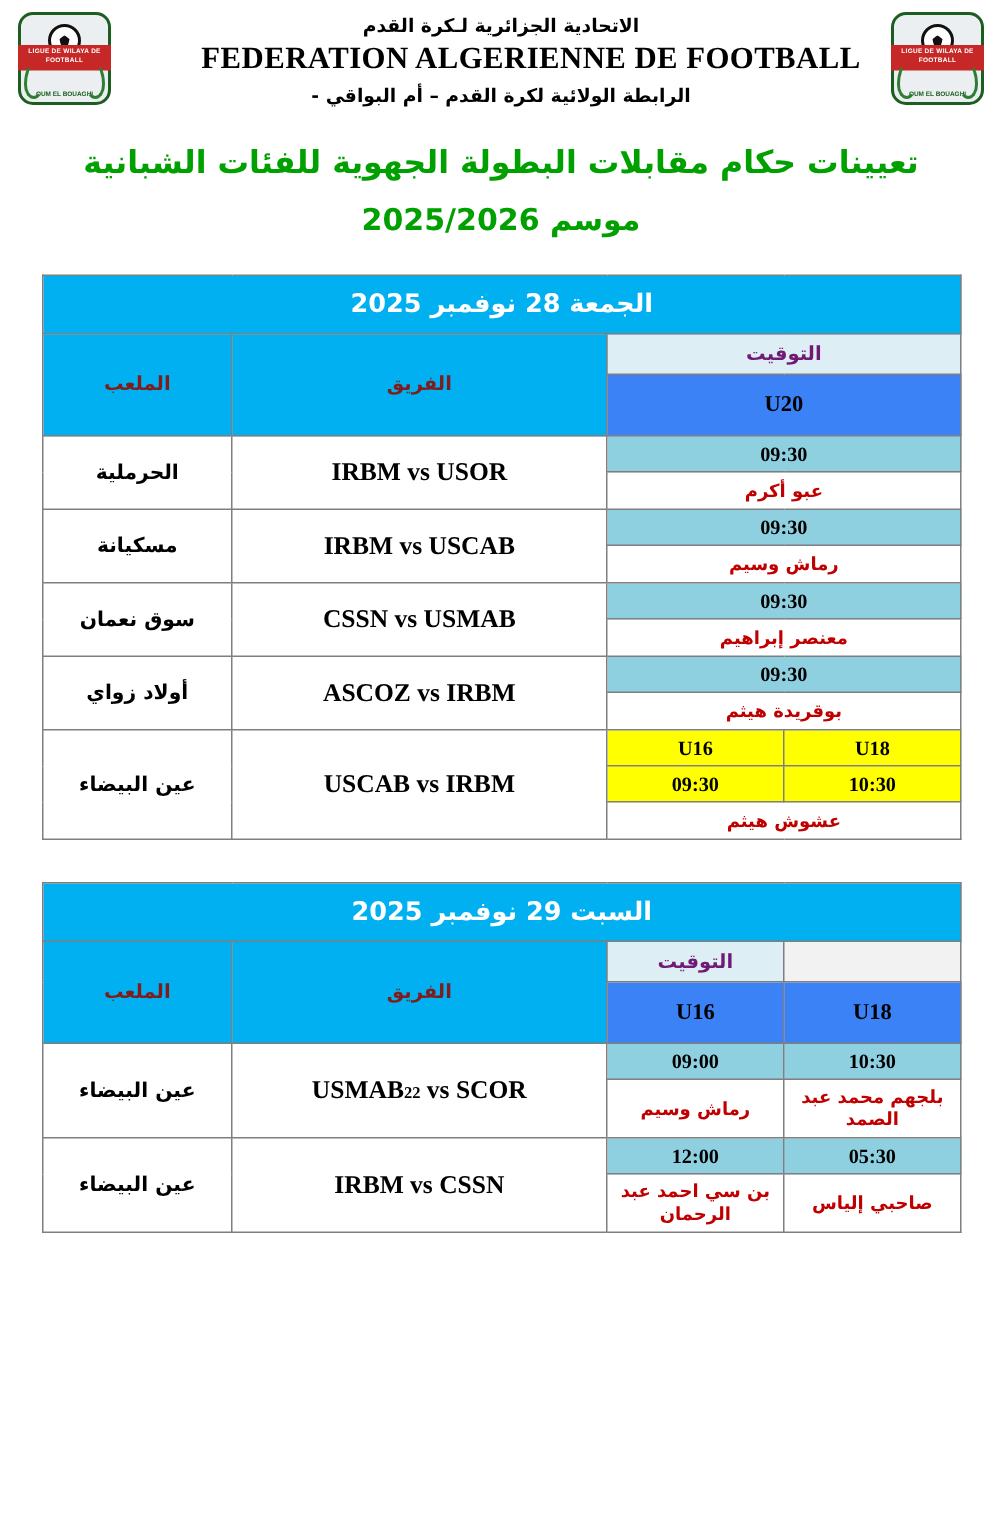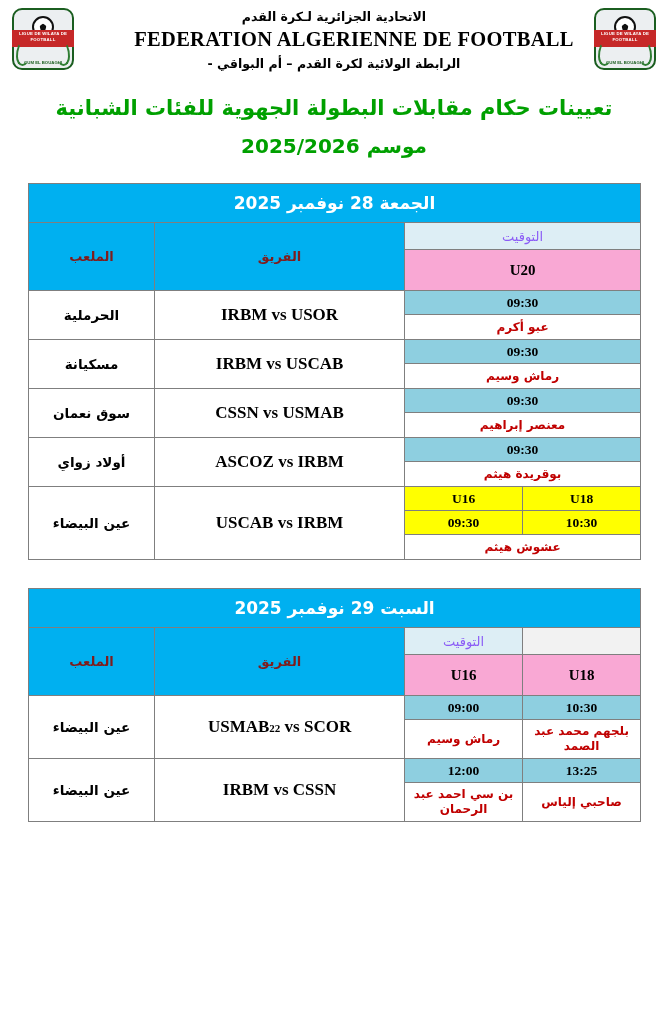--- a/index.html
+++ b/index.html
@@ -181,26 +181,26 @@
   }
   .col-head {
     background: #00b0f0;
     color: #7f1d1d;
     font-family: "DejaVu Sans", sans-serif;
     font-weight: bold;
     font-size: 13px;
   }
   .col-head.light {
     background: #ddeef5;
-    color: #8b5cf6;
-    font-weight: normal;
+    color: #701a75;
+    font-weight: bold;
     height: 22px;
   }
   .cat-head {
-    background: #f9a8d4;
+    background: #3b82f6;
     font-family: "Liberation Serif", serif;
     font-weight: bold;
     font-size: 15px;
     height: 36px;
   }
   .time-cell {
     background: #8ecfe0;
     font-family: "Liberation Serif", serif;
     font-weight: bold;
     font-size: 13.5px;
@@ -376,21 +376,21 @@
           <span>USMAB</span><sub class="sub">22</sub><span> vs SCOR</span>
         </td>
         <td class="stade-cell" rowspan="2">عين البيضاء</td>
       </tr>
       <tr>
         <td class="ref-cell" style="height:34px;">بلجهم محمد عبد الصمد</td>
         <td class="ref-cell">رماش وسيم</td>
       </tr>
 
       <tr>
-        <td class="time-cell">13:25</td>
+        <td class="time-cell">05:30</td>
         <td class="time-cell">12:00</td>
         <td class="match-cell" rowspan="2">
           <span>IRBM vs CSSN</span><sub class="sub"></sub><span></span>
         </td>
         <td class="stade-cell" rowspan="2">عين البيضاء</td>
       </tr>
       <tr>
         <td class="ref-cell" style="height:34px;">صاحبي إلياس</td>
         <td class="ref-cell">بن سي احمد عبد الرحمان</td>
       </tr>

